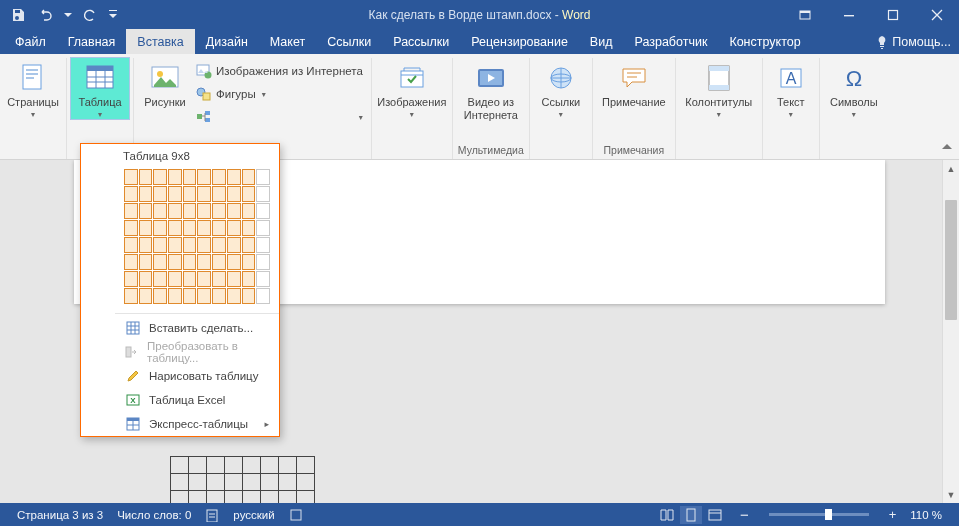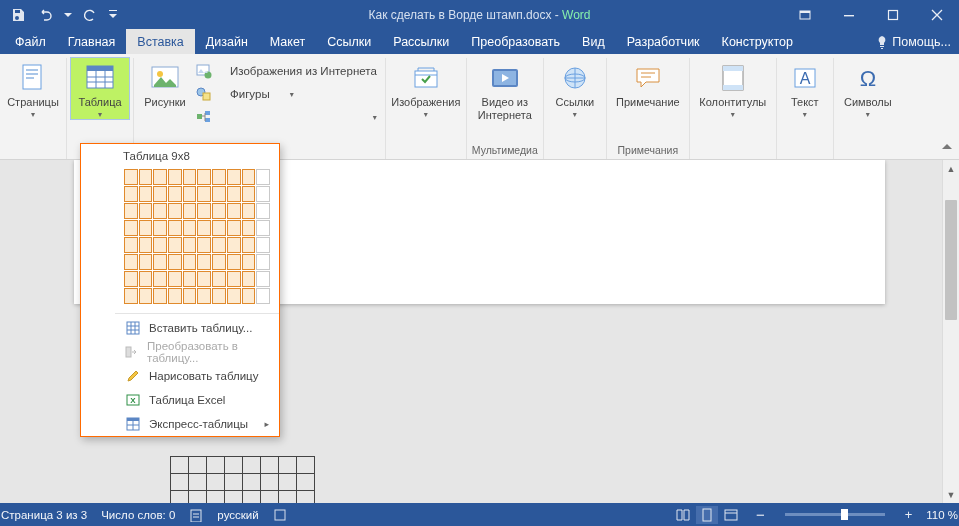--- a/index.html
+++ b/index.html
@@ -3,60 +3,60 @@
 <meta charset="utf-8">
 <style>
 * { margin: 0; padding: 0; box-sizing: border-box; font-family: "Segoe UI", Tahoma, sans-serif; }
 html, body { width: 959px; height: 526px; overflow: hidden; background: #e6e6e6; }
 
 
 .titlebar { height: 29px; background: #2b579a; color: #fff; display: flex; align-items: center; font-size: 12px; position: relative; }
 .titlebar .qat { display: flex; align-items: center; gap: 4px; padding: 0 6px; }
 .titlebar .qat .qat-btn { width: 24px; height: 24px; display: flex; align-items: center; justify-content: center; color: #fff; opacity: .9; cursor: default; }
 .titlebar .title { position: absolute; left: 50%; transform: translateX(-50%); color: #d6e0ef; white-space: nowrap; }
-.titlebar .title .appname { color: #86efac; }
+.titlebar .title .appname { color: #fef9c3; }
 .titlebar .win-controls { margin-left: auto; display: flex; }
 .titlebar .win-btn { width: 44px; height: 29px; display: flex; align-items: center; justify-content: center; color: #fff; opacity: .9; }
 
 
 .tabstrip { height: 25px; background: #2b579a; display: flex; align-items: stretch; color: #fff; font-size: 12.5px; padding-left: 4px; position: relative; }
 .tab { padding: 0 11px; display: flex; align-items: center; cursor: default; }
 .tab.active { background: #e5e5e5; color: #2b579a; }
 .tabstrip .right { margin-left: auto; display: flex; padding-right: 8px; gap: 6px; }
 .tabstrip .help { display: flex; align-items: center; gap: 4px; opacity: .95; }
 
 
 .ribbon { height: 106px; background: #f3f3f3; border-bottom: 1px solid #d4d4d4; display: flex; padding: 4px 0 0 0; position: relative; }
 .group { display: flex; flex-direction: column; align-items: stretch; position: relative; border-right: 1px solid #e1e1e1; padding: 0 4px; }
 .group .group-label { font-size: 10.5px; color: #666; text-align: center; padding: 1px 0 3px; }
 .group-body { flex: 1; display: flex; align-items: flex-start; }
 .big-btn { display: flex; flex-direction: column; align-items: center; justify-content: flex-start; width: 58px; padding: 4px 2px 0; font-size: 11px; color: #444; text-align: center; line-height: 1.15; gap: 2px; cursor: default; }
-.big-btn.selected { background: #bef264; outline: 1px solid #a9c6e8; }
+.big-btn.selected { background: #5eead4; outline: 1px solid #a9c6e8; }
 .big-btn .icon-slot { width: 32px; height: 32px; display: flex; align-items: center; justify-content: center; }
 .big-btn .dd { font-size: 8px; color: #666; margin-top: -1px; }
-.small-btn { display: flex; align-items: center; gap: 18px; font-size: 11.5px; color: #444; padding: 2px 4px; height: 22px; cursor: default; }
+.small-btn { display: flex; align-items: center; gap: 4px; font-size: 11.5px; color: #444; padding: 2px 4px; height: 22px; cursor: default; }
 .col { display: flex; flex-direction: column; gap: 1px; padding-top: 2px; }
 .group-body .col { min-width: 100px; }
 
 
 .doc-area { position: absolute; left: 0; right: 0; top: 160px; bottom: 23px; background: #e6e6e6; overflow: hidden; }
 .page { position: absolute; left: 74px; right: 74px; top: 0; height: 144px; background: #fff; box-shadow: 0 1px 4px rgba(0,0,0,.25); }
 .page-grid-stub { position: absolute; left: 170px; top: 296px; }
 .page-grid-stub table { border-collapse: collapse; }
 .page-grid-stub td { width: 18px; height: 17px; border: 1px solid #444; }
 
 
 .vscroll { position: absolute; right: 0; top: 160px; bottom: 23px; width: 17px; background: #f0f0f0; border-left: 1px solid #dcdcdc; }
 .vscroll .thumb { position: absolute; left: 2px; right: 2px; top: 40px; height: 120px; background: #c2c2c2; border-radius: 1px; }
 .vscroll .arrow { position: absolute; left: 0; right: 0; height: 17px; display: flex; align-items: center; justify-content: center; color: #666; font-size: 9px; }
 .vscroll .arrow.up { top: 0; }
 .vscroll .arrow.down { bottom: 0; }
 
 
-.statusbar { position: absolute; left: 0; right: 0; bottom: 0; height: 23px; background: #2b579a; color: #fff; font-size: 11.5px; display: flex; align-items: center; padding: 0 1px; gap: 14px; }
+.statusbar { position: absolute; left: 0; right: 0; bottom: 0; height: 23px; background: #2b579a; color: #fff; font-size: 11.5px; display: flex; align-items: center; padding: 0 17px; gap: 14px; }
 .statusbar .spacer { flex: 1; }
 .statusbar .sb-item { display: flex; align-items: center; gap: 5px; opacity: .95; }
 .statusbar .view-btns { display: flex; gap: 2px; }
 .statusbar .view-btn { width: 22px; height: 18px; display: flex; align-items: center; justify-content: center; opacity: .85; }
 .statusbar .view-btn.active { background: #4a72b0; }
 .zoom-slider { width: 100px; height: 3px; background: #6d8ec0; position: relative; margin: 0 6px; }
 .zoom-slider .knob { position: absolute; top: -4px; left: 56px; width: 7px; height: 11px; background: #fff; }
 
 
 .popup { position: absolute; left: 80px; top: 143px; width: 200px; background: #fff; border: 1px solid #c8c8c8; box-shadow: 2px 3px 8px rgba(0,0,0,.25); z-index: 30; }
@@ -139,21 +139,21 @@
 </div>
 
 <div class="tabstrip">
   <div class="tab">Файл</div>
   <div class="tab">Главная</div>
   <div class="tab active">Вставка</div>
   <div class="tab">Дизайн</div>
   <div class="tab">Макет</div>
   <div class="tab">Ссылки</div>
   <div class="tab">Рассылки</div>
-  <div class="tab">Преобразовать</div>
+  <div class="tab">Рецензирование</div>
   <div class="tab">Вид</div>
   <div class="tab">Разработчик</div>
   <div class="tab">Конструктор</div>
   <div class="right">
     <div class="help">
       <svg width="12" height="14" viewBox="0 0 12 14">
           <path fill="#fff" d="M6 1a4 4 0 00-2 7v2h4V8a4 4 0 00-2-7zM4 11h4v1H4zm1 2h2v1H5z" opacity=".9"></path>
         </svg>
       <span>Помощь...</span>
     </div>
@@ -515,21 +515,21 @@
         </table>
     </div>
     <hr>
     <div class="menu-item">
       <span class="mi-icon">
           <svg width="14" height="14" viewBox="0 0 14 14">
             <rect x="1" y="1" width="12" height="12" fill="#fff" stroke="#5b86c4"></rect>
             <path d="M1 5h12M1 9h12M5 1v12M9 1v12" stroke="#5b86c4"></path>
           </svg>
         </span>
-      <span>Вставить таблицу...</span>
+      <span>Вставить сделать...</span>
     </div>
     <div class="menu-item disabled">
       <span class="mi-icon" style="color:#bbb">
           <svg width="14" height="14" viewBox="0 0 14 14">
             <rect x="1" y="2" width="5" height="10" fill="#ddd" stroke="#bbb"></rect>
             <path d="M7 7h4m0 0l-2-2m2 2l-2 2" stroke="#bbb" fill="none"></path>
           </svg>
         </span>
       <span>Преобразовать в таблицу...</span>
     </div>

